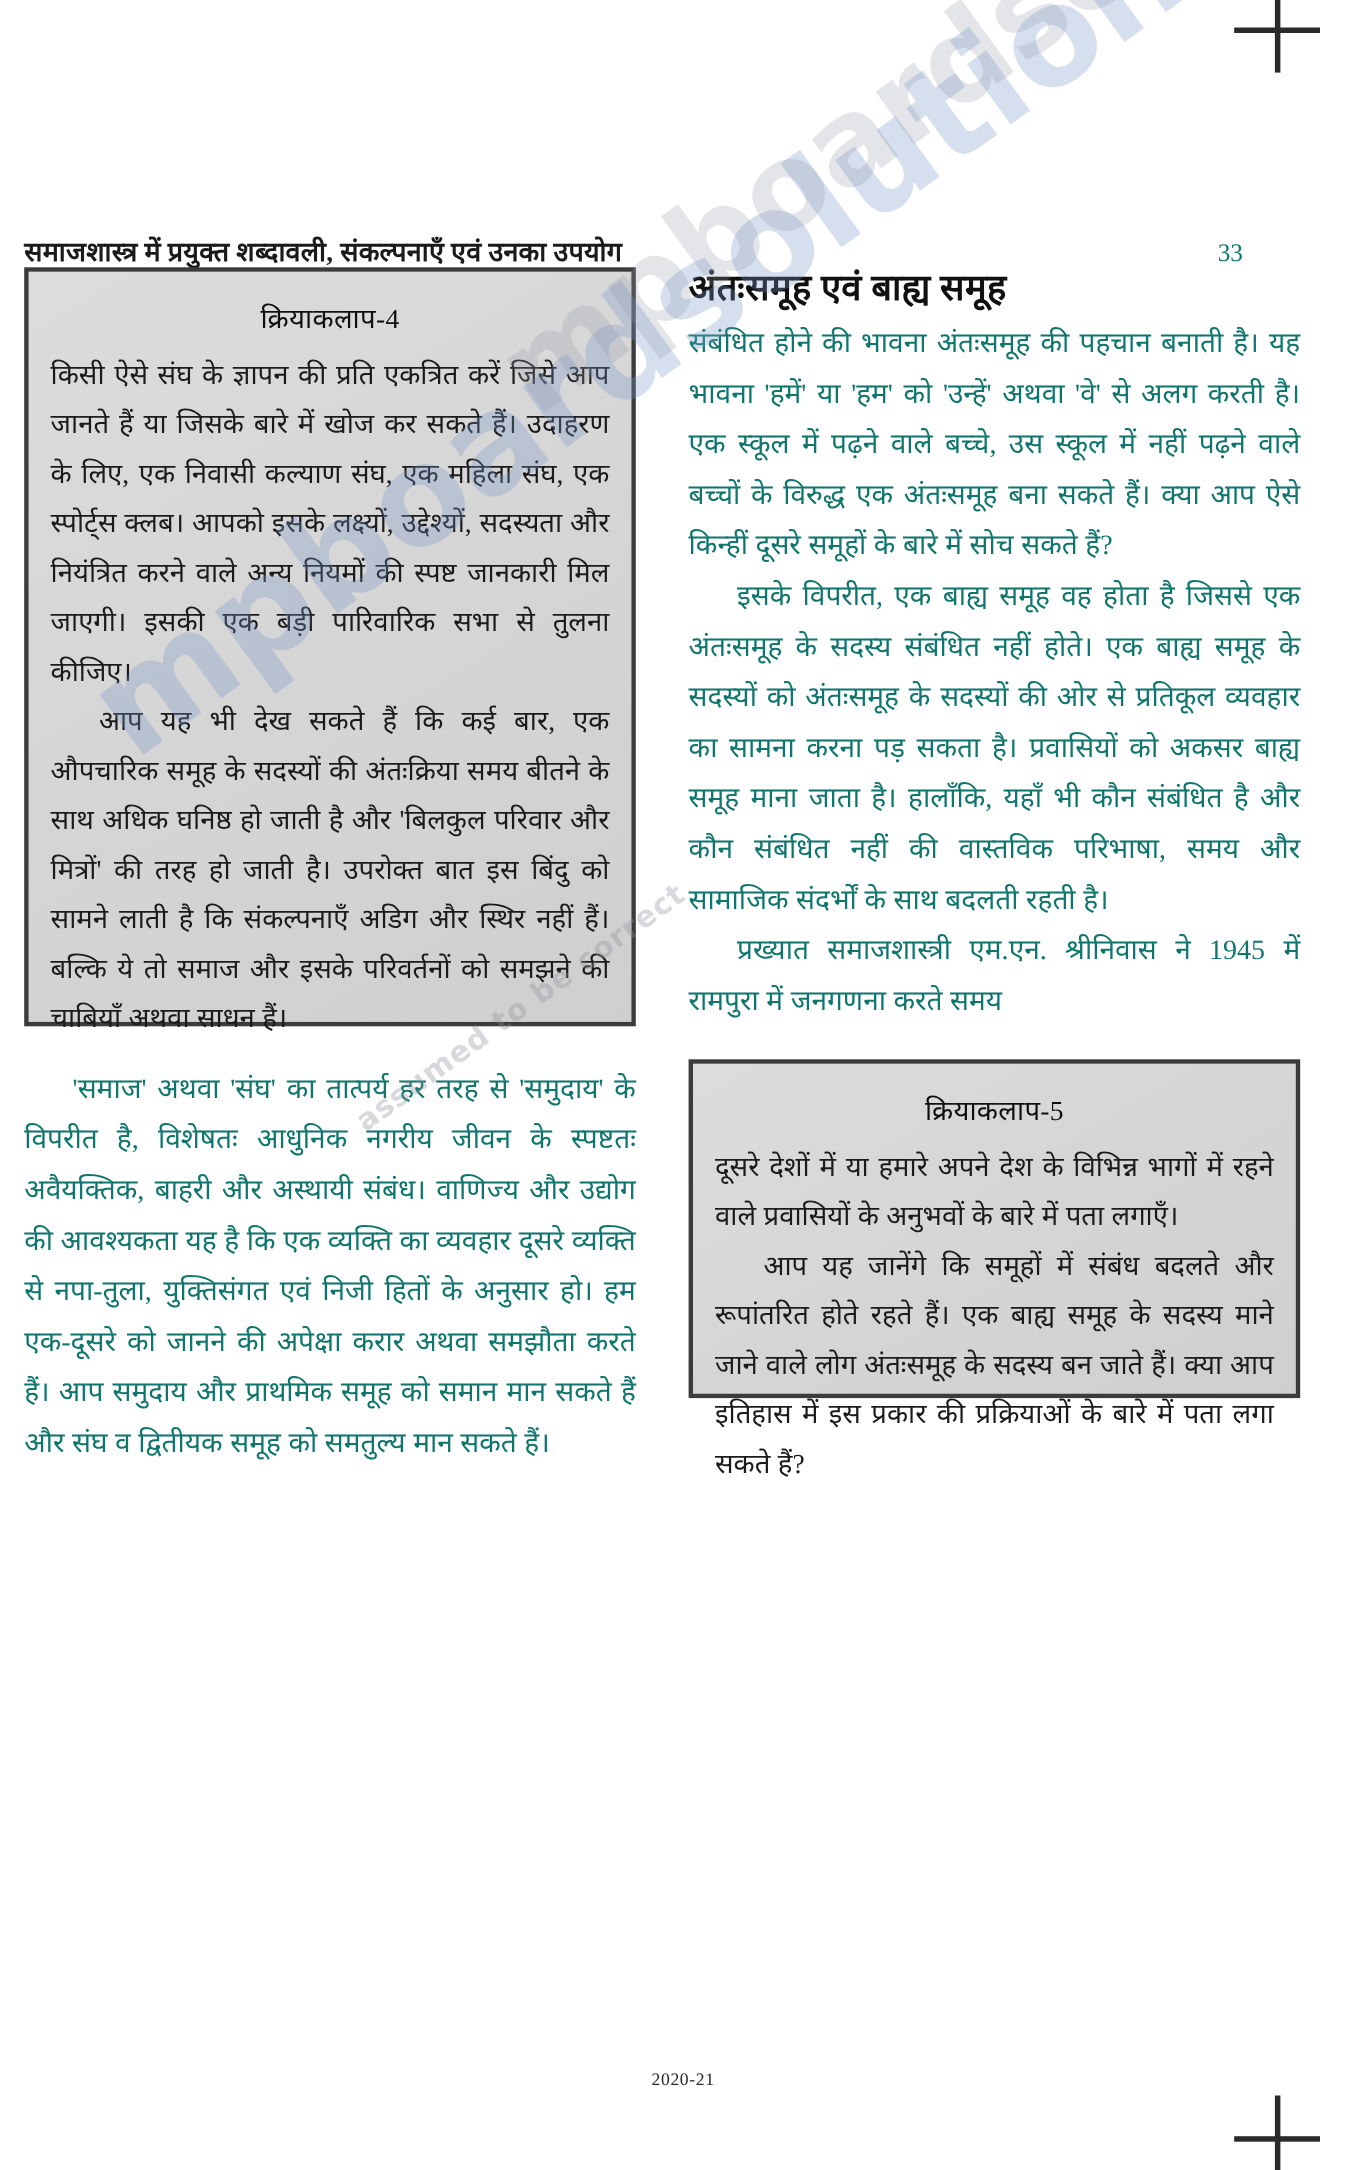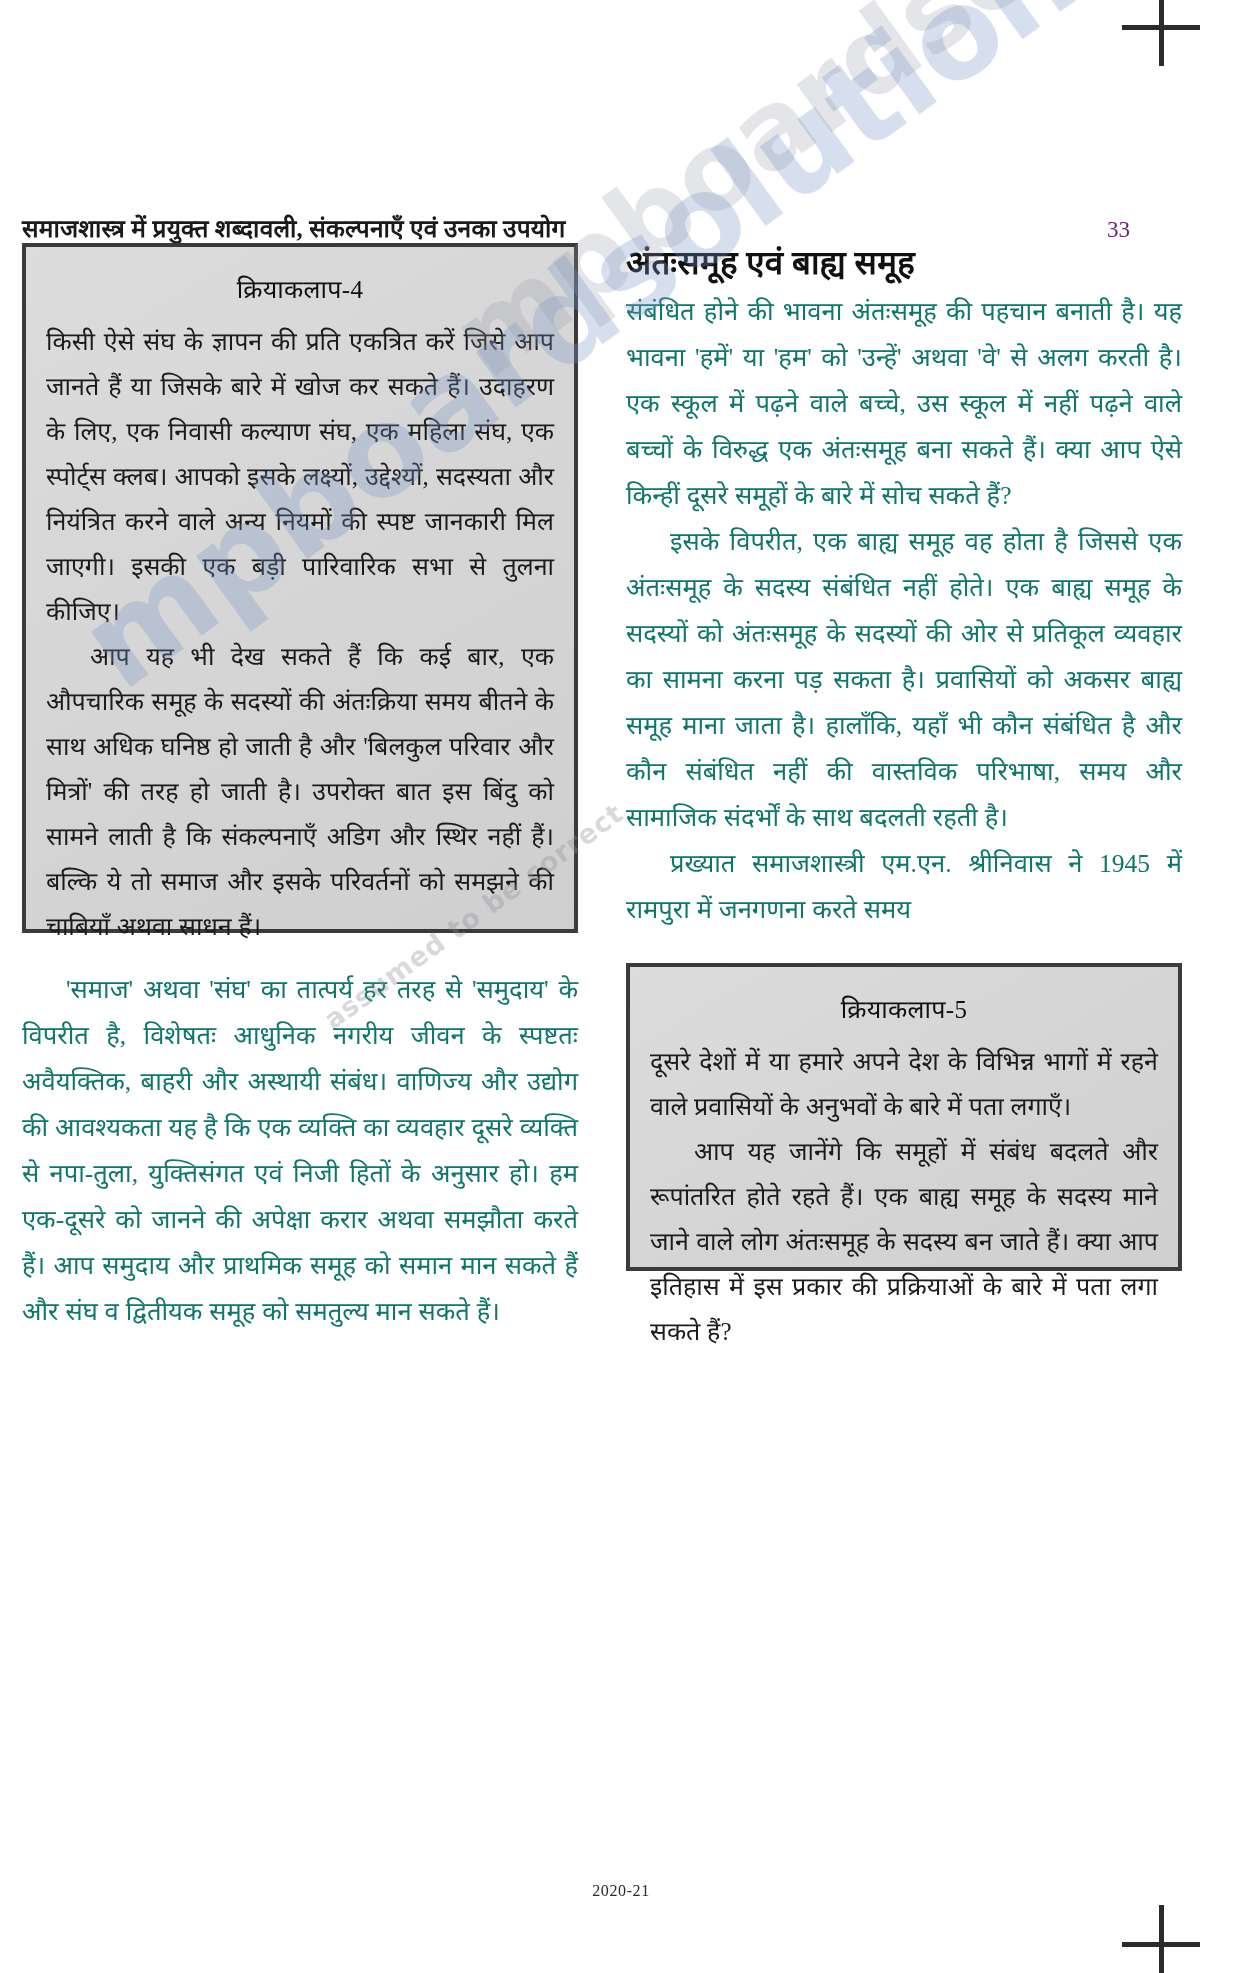--- a/index.html
+++ b/index.html
@@ -63,21 +63,21 @@
   .running-header-title {
     font-size: 24.5px;
     font-weight: 700;
     letter-spacing: .2px;
     color: #1a1a1a;
     white-space: nowrap;
     margin-top: 23px;
   }
   .running-header-pageno {
     font-size: 23px;
-    color: #701a75;
+    color: #0f766e;
     font-family: "Liberation Serif", serif;
     padding-right: 52px;
   }
 
   
   .columns {
     position: absolute;
     left: 22px;
     top: 243px;
     width: 1160px;

